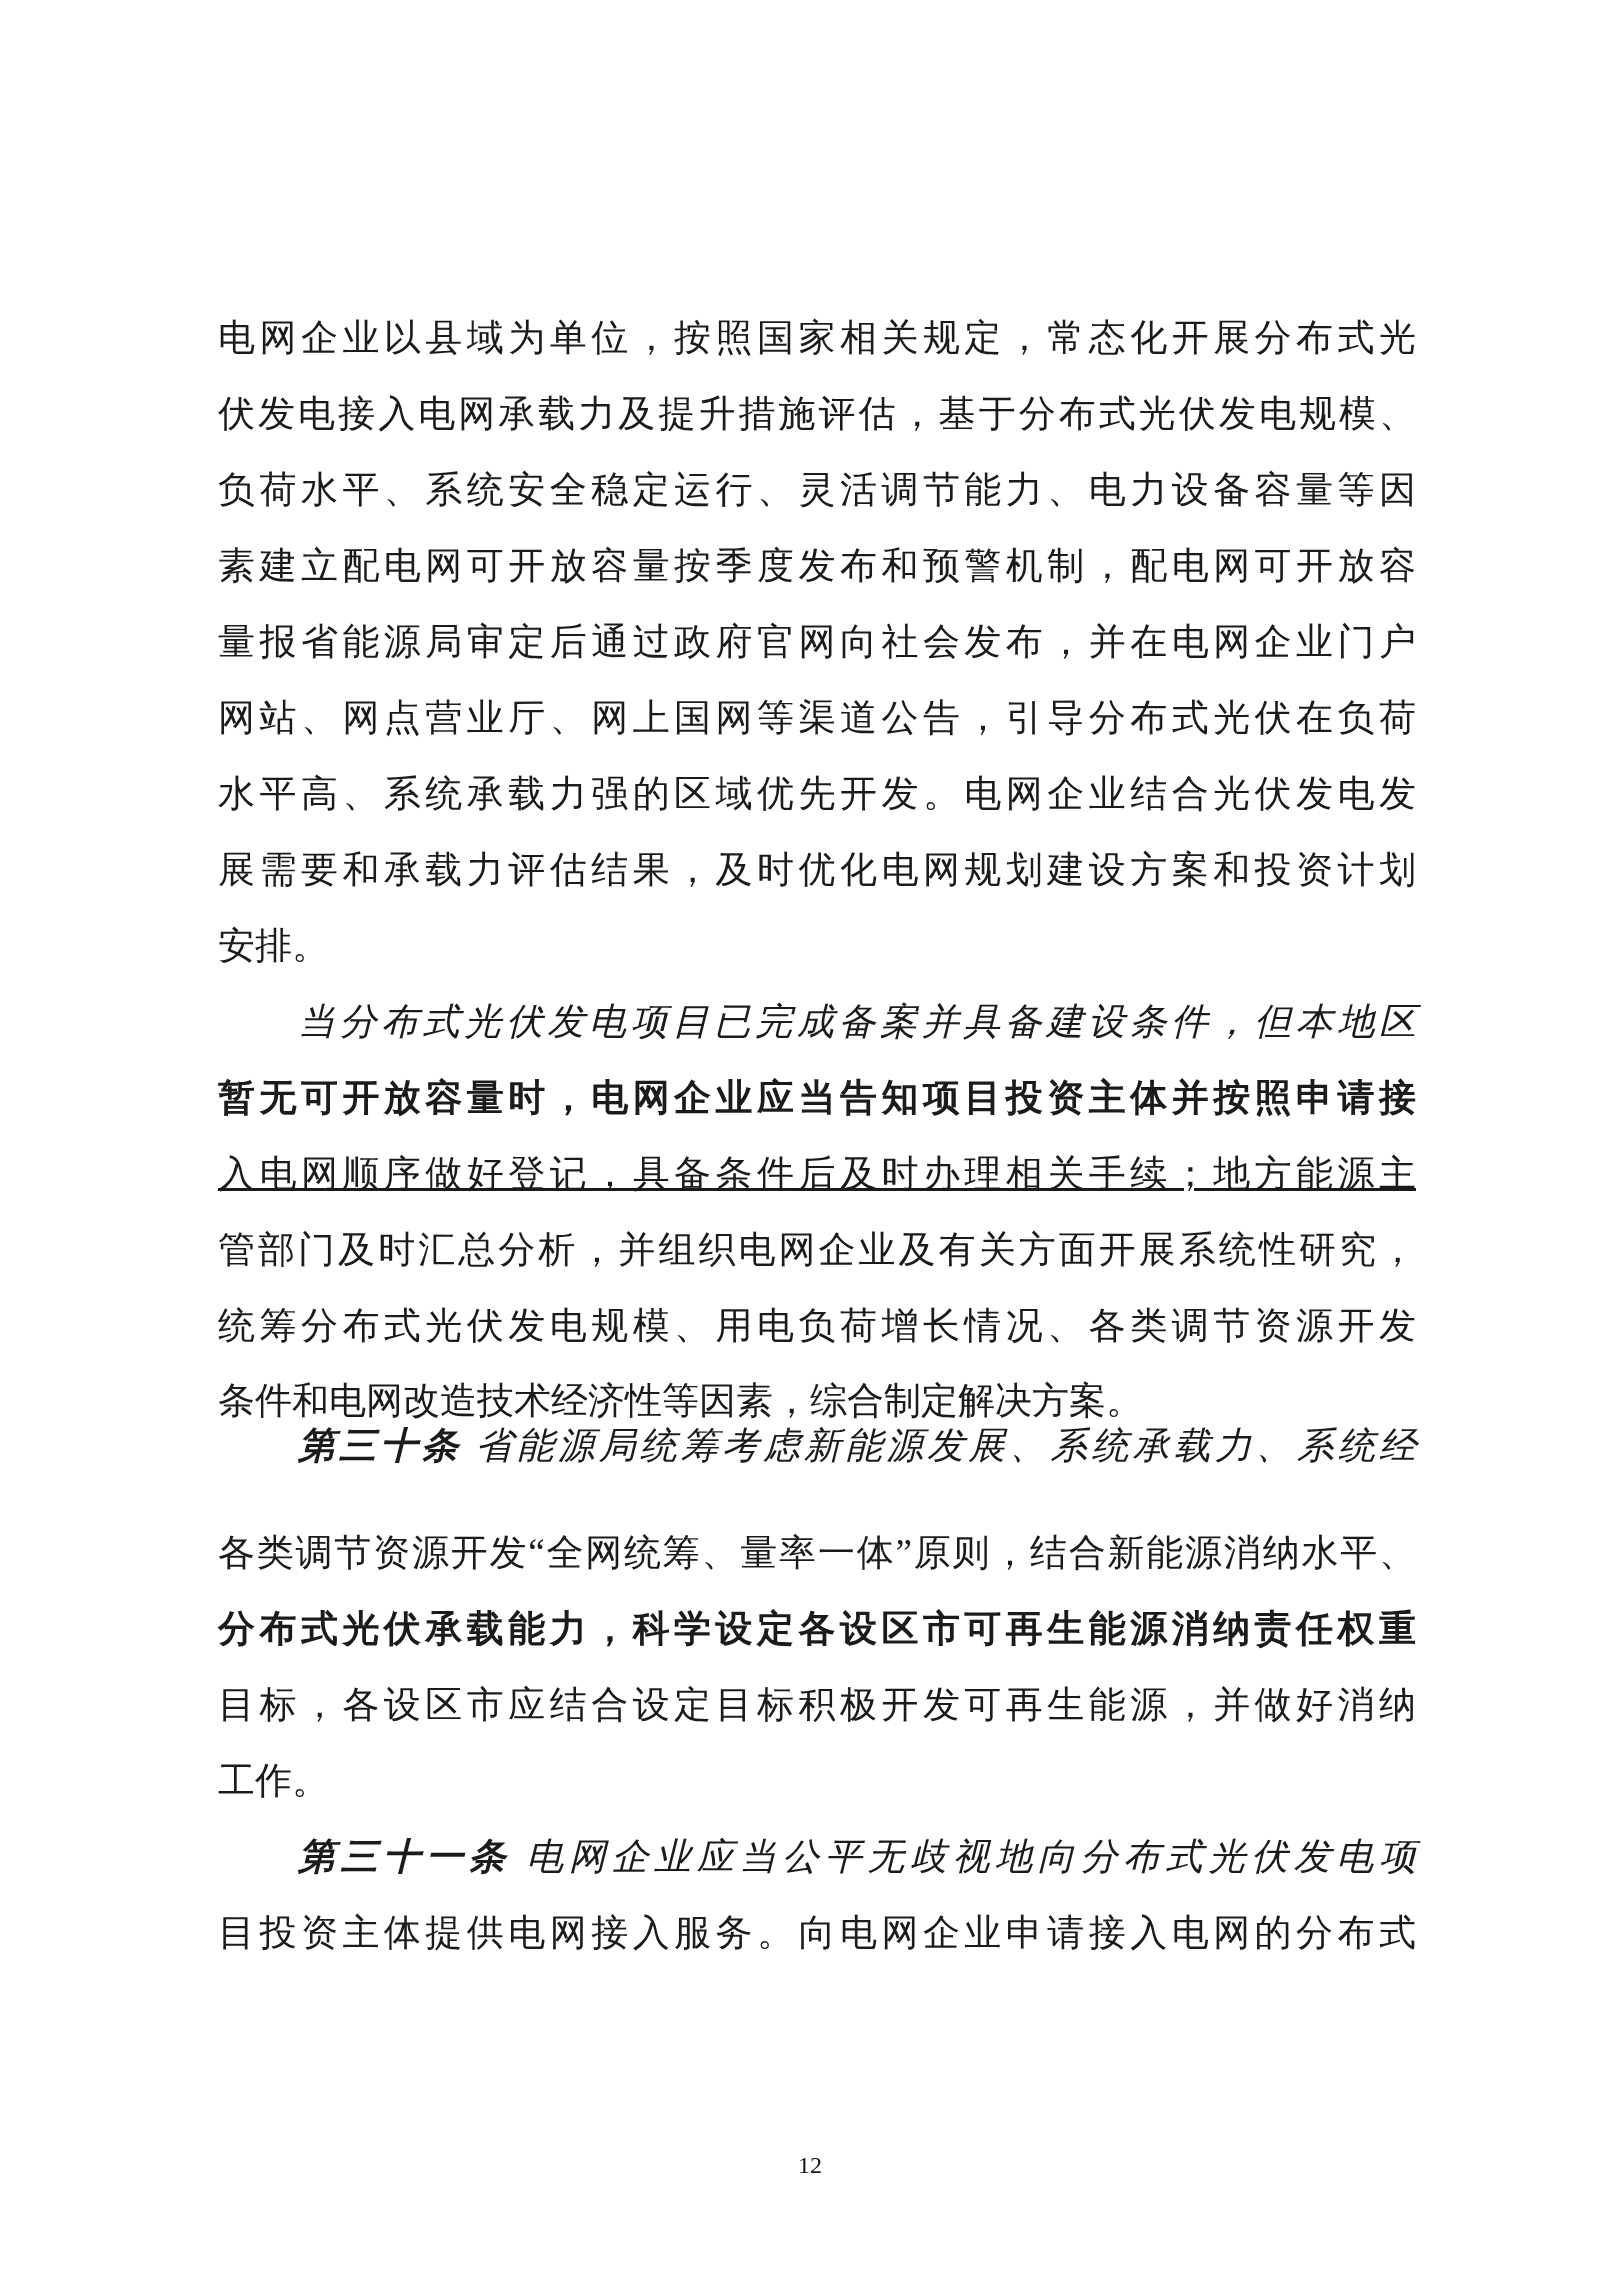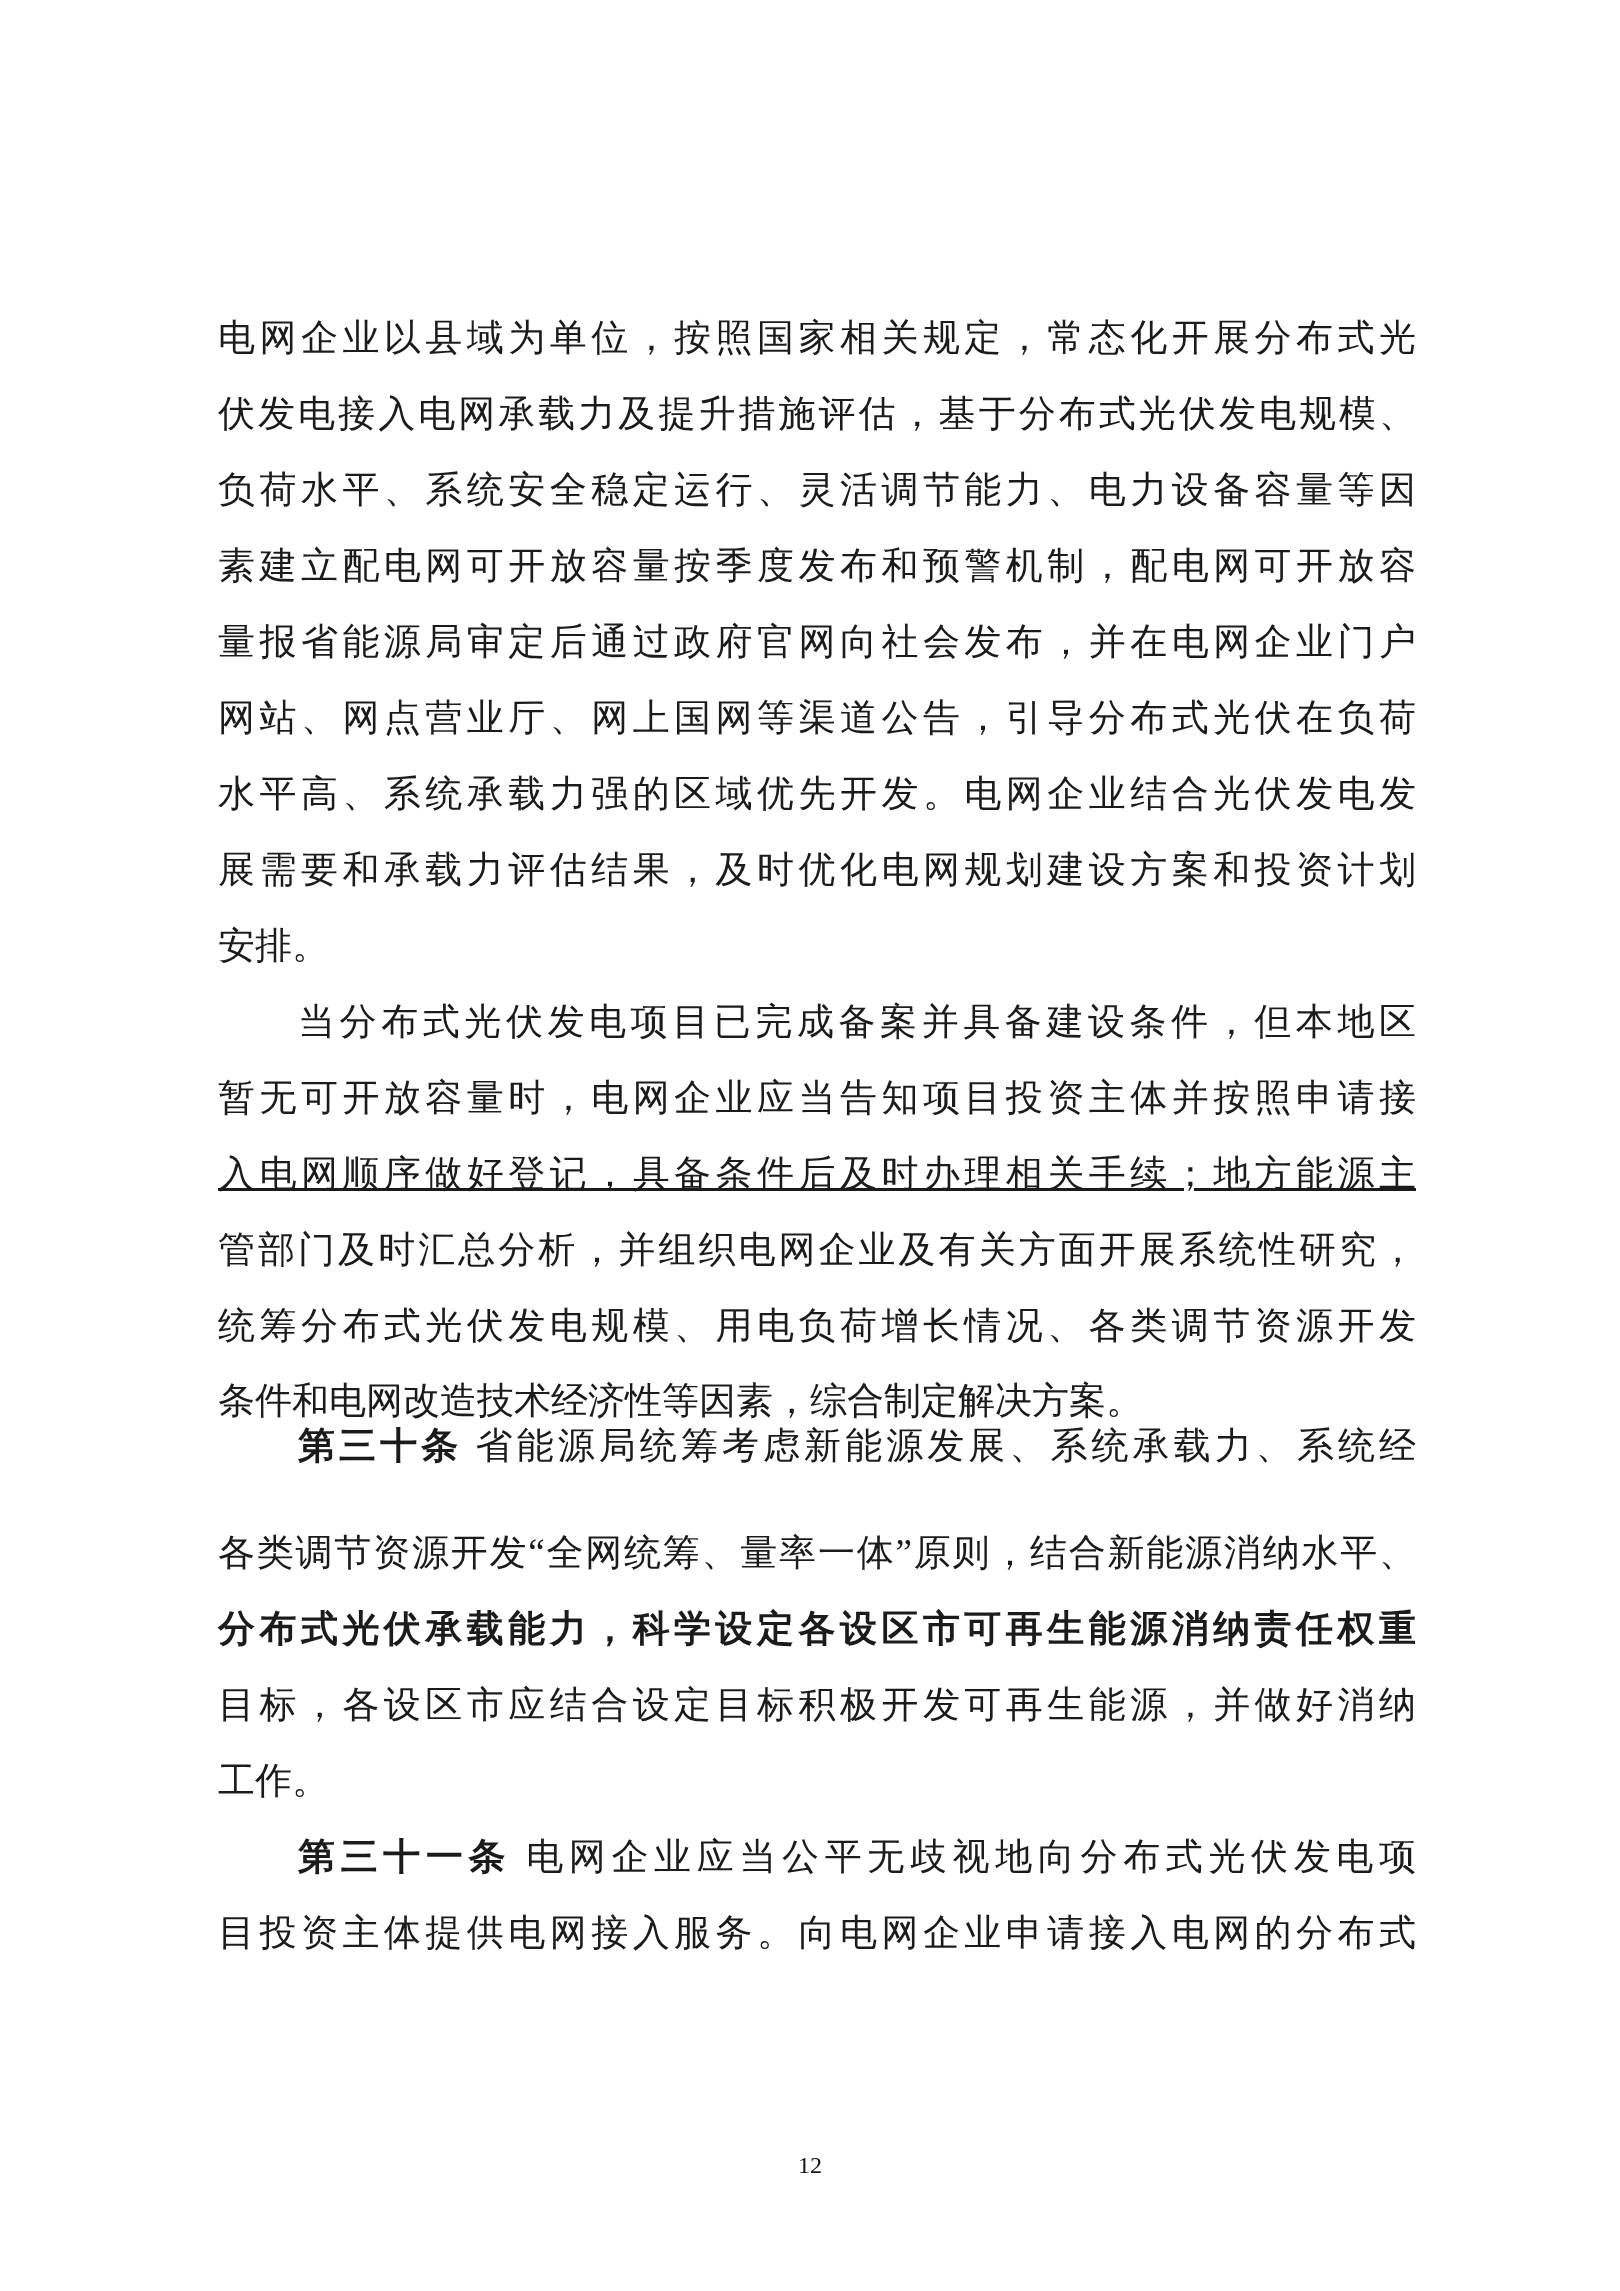--- a/index.html
+++ b/index.html
@@ -28,21 +28,21 @@
     font-size:37px;
     letter-spacing:0;
     white-space:pre-wrap;
     text-align:left;
   }
   .line.justify {
     text-align:justify;
     text-align-last:justify;
     text-justify:inter-character;
   }
-  .line.indent { text-indent:80px; }
+  .line.indent { text-indent:80px;font-style:italic; }
   .line .b { font-weight:700; }
   .page-footer {
     position:absolute;
     left:0; top:2152px;
     width:100%;
     text-align:center;
   }
   .page-number {
     font-size:24px;
     color:#111;
@@ -57,21 +57,21 @@
       <div class="line justify" style="top: 0px;"><span>电网企业以县域为单位，按照国家相关规定，常态化开展分布式光</span></div>
       <div class="line justify" style="top: 76px;"><span>伏发电接入电网承载力及提升措施评估，基于分布式光伏发电规模、</span></div>
       <div class="line justify" style="top: 152px;"><span>负荷水平、系统安全稳定运行、灵活调节能力、电力设备容量等因</span></div>
       <div class="line justify" style="top: 228px;"><span>素建立配电网可开放容量按季度发布和预警机制，配电网可开放容</span></div>
       <div class="line justify" style="top: 304px;"><span>量报省能源局审定后通过政府官网向社会发布，并在电网企业门户</span></div>
       <div class="line justify" style="top: 380px;"><span>网站、网点营业厅、网上国网等渠道公告，引导分布式光伏在负荷</span></div>
       <div class="line justify" style="top: 456px;"><span>水平高、系统承载力强的区域优先开发。电网企业结合光伏发电发</span></div>
       <div class="line justify" style="top: 532px;"><span>展需要和承载力评估结果，及时优化电网规划建设方案和投资计划</span></div>
       <div class="line" style="top: 608px;"><span>安排。</span></div>
       <div class="line justify indent" style="top: 684px;"><span>当分布式光伏发电项目已完成备案并具备建设条件，但本地区</span></div>
-      <div class="line justify" style="top: 760px;"><span>暂无可开放容量时，电网企业应当告知项目投资主体并按照申请接</span></div>
+      <div class="line justify" style="top: 760px; font-weight: bold;"><span>暂无可开放容量时，电网企业应当告知项目投资主体并按照申请接</span></div>
       <div class="line justify" style="top: 836px; text-decoration: underline;"><span>入电网顺序做好登记，具备条件后及时办理相关手续；地方能源主</span></div>
       <div class="line justify" style="top: 912px;"><span>管部门及时汇总分析，并组织电网企业及有关方面开展系统性研究，</span></div>
       <div class="line justify" style="top: 988px;"><span>统筹分布式光伏发电规模、用电负荷增长情况、各类调节资源开发</span></div>
       <div class="line" style="top: 1063px;"><span>条件和电网改造技术经济性等因素，综合制定解决方案。</span></div>
       <div class="line justify indent" style="top: 1108px;"><span class="b">第三十条</span><span> 省能源局统筹考虑新能源发展、系统承载力、系统经</span></div>
       <div class="line justify" style="top: 1215px;"><span>各类调节资源开发“全网统筹、量率一体”原则，结合新能源消纳水平、</span></div>
       <div class="line justify" style="top: 1291px; font-weight: bold;"><span>分布式光伏承载能力，科学设定各设区市可再生能源消纳责任权重</span></div>
       <div class="line justify" style="top: 1367px;"><span>目标，各设区市应结合设定目标积极开发可再生能源，并做好消纳</span></div>
       <div class="line" style="top: 1443px;"><span>工作。</span></div>
       <div class="line justify indent" style="top: 1519px;"><span class="b">第三十一条</span><span> 电网企业应当公平无歧视地向分布式光伏发电项</span></div>

